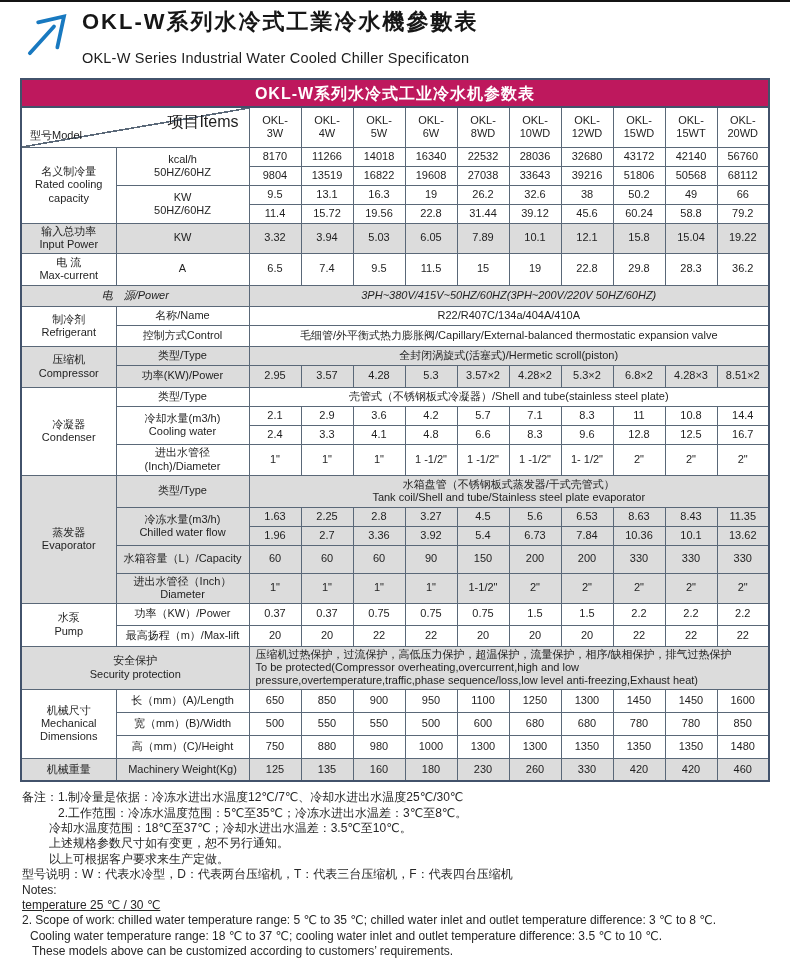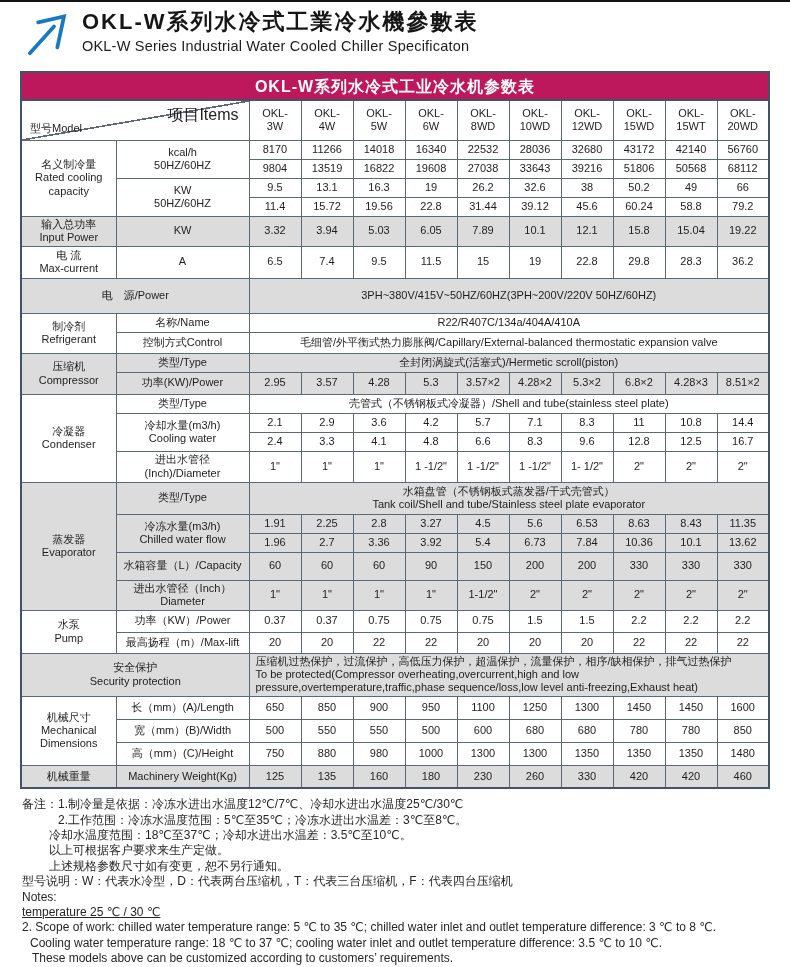--- a/index.html
+++ b/index.html
@@ -6,21 +6,21 @@
   body{
     width:790px;height:967px;overflow:hidden;background:#ffffff;
     font-family:"Liberation Sans","DejaVu Sans",sans-serif;color:#222;
     position:relative;
   }
   .top-rule{height:2px;background:#141414;}
   .page-header{display:flex;align-items:flex-start;padding:5px 0 0 24px;}
   .logo{width:50px;height:50px;display:inline-block;flex:0 0 auto;margin-top:2px;}
   .titles{margin-left:8px;}
   .title-cn{font-size:22px;font-weight:bold;letter-spacing:2px;color:#161616;}
-  .title-en{font-size:14.5px;color:#1d1d1d;margin-top:1px;letter-spacing:0.2px;}
+  .title-en{font-size:14.5px;color:#1d1d1d;margin-top:13px;letter-spacing:0.2px;}
 
   .table-wrap{margin:12px 20px 0 20px;}
   .table-title{
     background:#be185d;color:#ffffff;text-align:center;
     font-size:16px;font-weight:bold;height:28px;line-height:28px;
     letter-spacing:1px;border:2px solid #42526b;border-bottom:none;box-sizing:border-box;
   }
   table.spec{
     border-collapse:collapse;table-layout:fixed;width:750px;
     border:2px solid #42526b;
@@ -170,21 +170,21 @@
           <td>7.4</td>
           <td>9.5</td>
           <td>11.5</td>
           <td>15</td>
           <td>19</td>
           <td>22.8</td>
           <td>29.8</td>
           <td>28.3</td>
           <td>36.2</td>
         </tr>
-        <tr class="shaded" style="height: 35px;">
+        <tr class="shaded" style="height: 21px; font-style: italic;">
           <td colspan="2">电　源/Power</td>
           <td colspan="10">3PH~380V/415V~50HZ/60HZ(3PH~200V/220V  50HZ/60HZ)</td>
         </tr>
         <tr style="height: 19px;">
           <td rowspan="2">制冷剂<br>Refrigerant</td>
           <td>名称/Name</td>
           <td colspan="10">R22/R407C/134a/404A/410A</td>
         </tr>
         <tr style="height: 21px;">
           <td>控制方式Control</td>
@@ -251,21 +251,21 @@
           <td>2"</td>
           <td>2"</td>
         </tr>
         <tr class="shaded" style="height: 32px;">
           <td rowspan="5">蒸发器<br>Evaporator</td>
           <td>类型/Type</td>
           <td colspan="10">水箱盘管（不锈钢板式蒸发器/干式壳管式）<br>Tank coil/Shell and tube/Stainless steel plate evaporator</td>
         </tr>
         <tr class="shaded" style="height: 19px; margin-top: 48px;">
           <td rowspan="2">冷冻水量(m3/h)<br>Chilled water flow</td>
-          <td>1.91</td>
+          <td>1.63</td>
           <td>2.25</td>
           <td>2.8</td>
           <td>3.27</td>
           <td>4.5</td>
           <td>5.6</td>
           <td>6.53</td>
           <td>8.63</td>
           <td>8.43</td>
           <td>11.35</td>
         </tr>
@@ -393,21 +393,21 @@
           <td>460</td>
         </tr>
       </tbody>
   </table>
 </section>
 
 <section class="notes" id="notes">
     <div class="note" style="padding-left: 0px;">备注：1.制冷量是依据：冷冻水进出水温度12℃/7℃、冷却水进出水温度25℃/30℃</div>
     <div class="note" style="padding-left: 36px;">2.工作范围：冷冻水温度范围：5℃至35℃；冷冻水进出水温差：3℃至8℃。</div>
     <div class="note" style="padding-left: 27px;">冷却水温度范围：18℃至37℃；冷却水进出水温差：3.5℃至10℃。</div>
+    <div class="note" style="padding-left: 27px;">上述规格参数尺寸如有变更，恕不另行通知。</div>
     <div class="note" style="padding-left: 27px;">以上可根据客户要求来生产定做。</div>
-    <div class="note" style="padding-left: 27px;">上述规格参数尺寸如有变更，恕不另行通知。</div>
     <div class="note" style="padding-left: 0px;">型号说明：W：代表水冷型，D：代表两台压缩机，T：代表三台压缩机，F：代表四台压缩机</div>
     <div class="note" style="padding-left: 0px;">Notes:</div>
     <div class="note" style="padding-left: 0px; text-decoration: underline;">temperature 25 ℃ / 30 ℃</div>
     <div class="note" style="padding-left: 0px;">2. Scope of work: chilled water temperature range: 5 ℃ to 35 ℃; chilled water inlet and outlet temperature difference: 3 ℃ to 8 ℃.</div>
     <div class="note" style="padding-left: 8px;">Cooling water temperature range: 18 ℃ to 37 ℃; cooling water inlet and outlet temperature difference: 3.5 ℃ to 10 ℃.</div>
     <div class="note" style="padding-left: 10px;">These models above can be customized according to customers’  requirements.</div>
   </section>
 
 </body></html>

